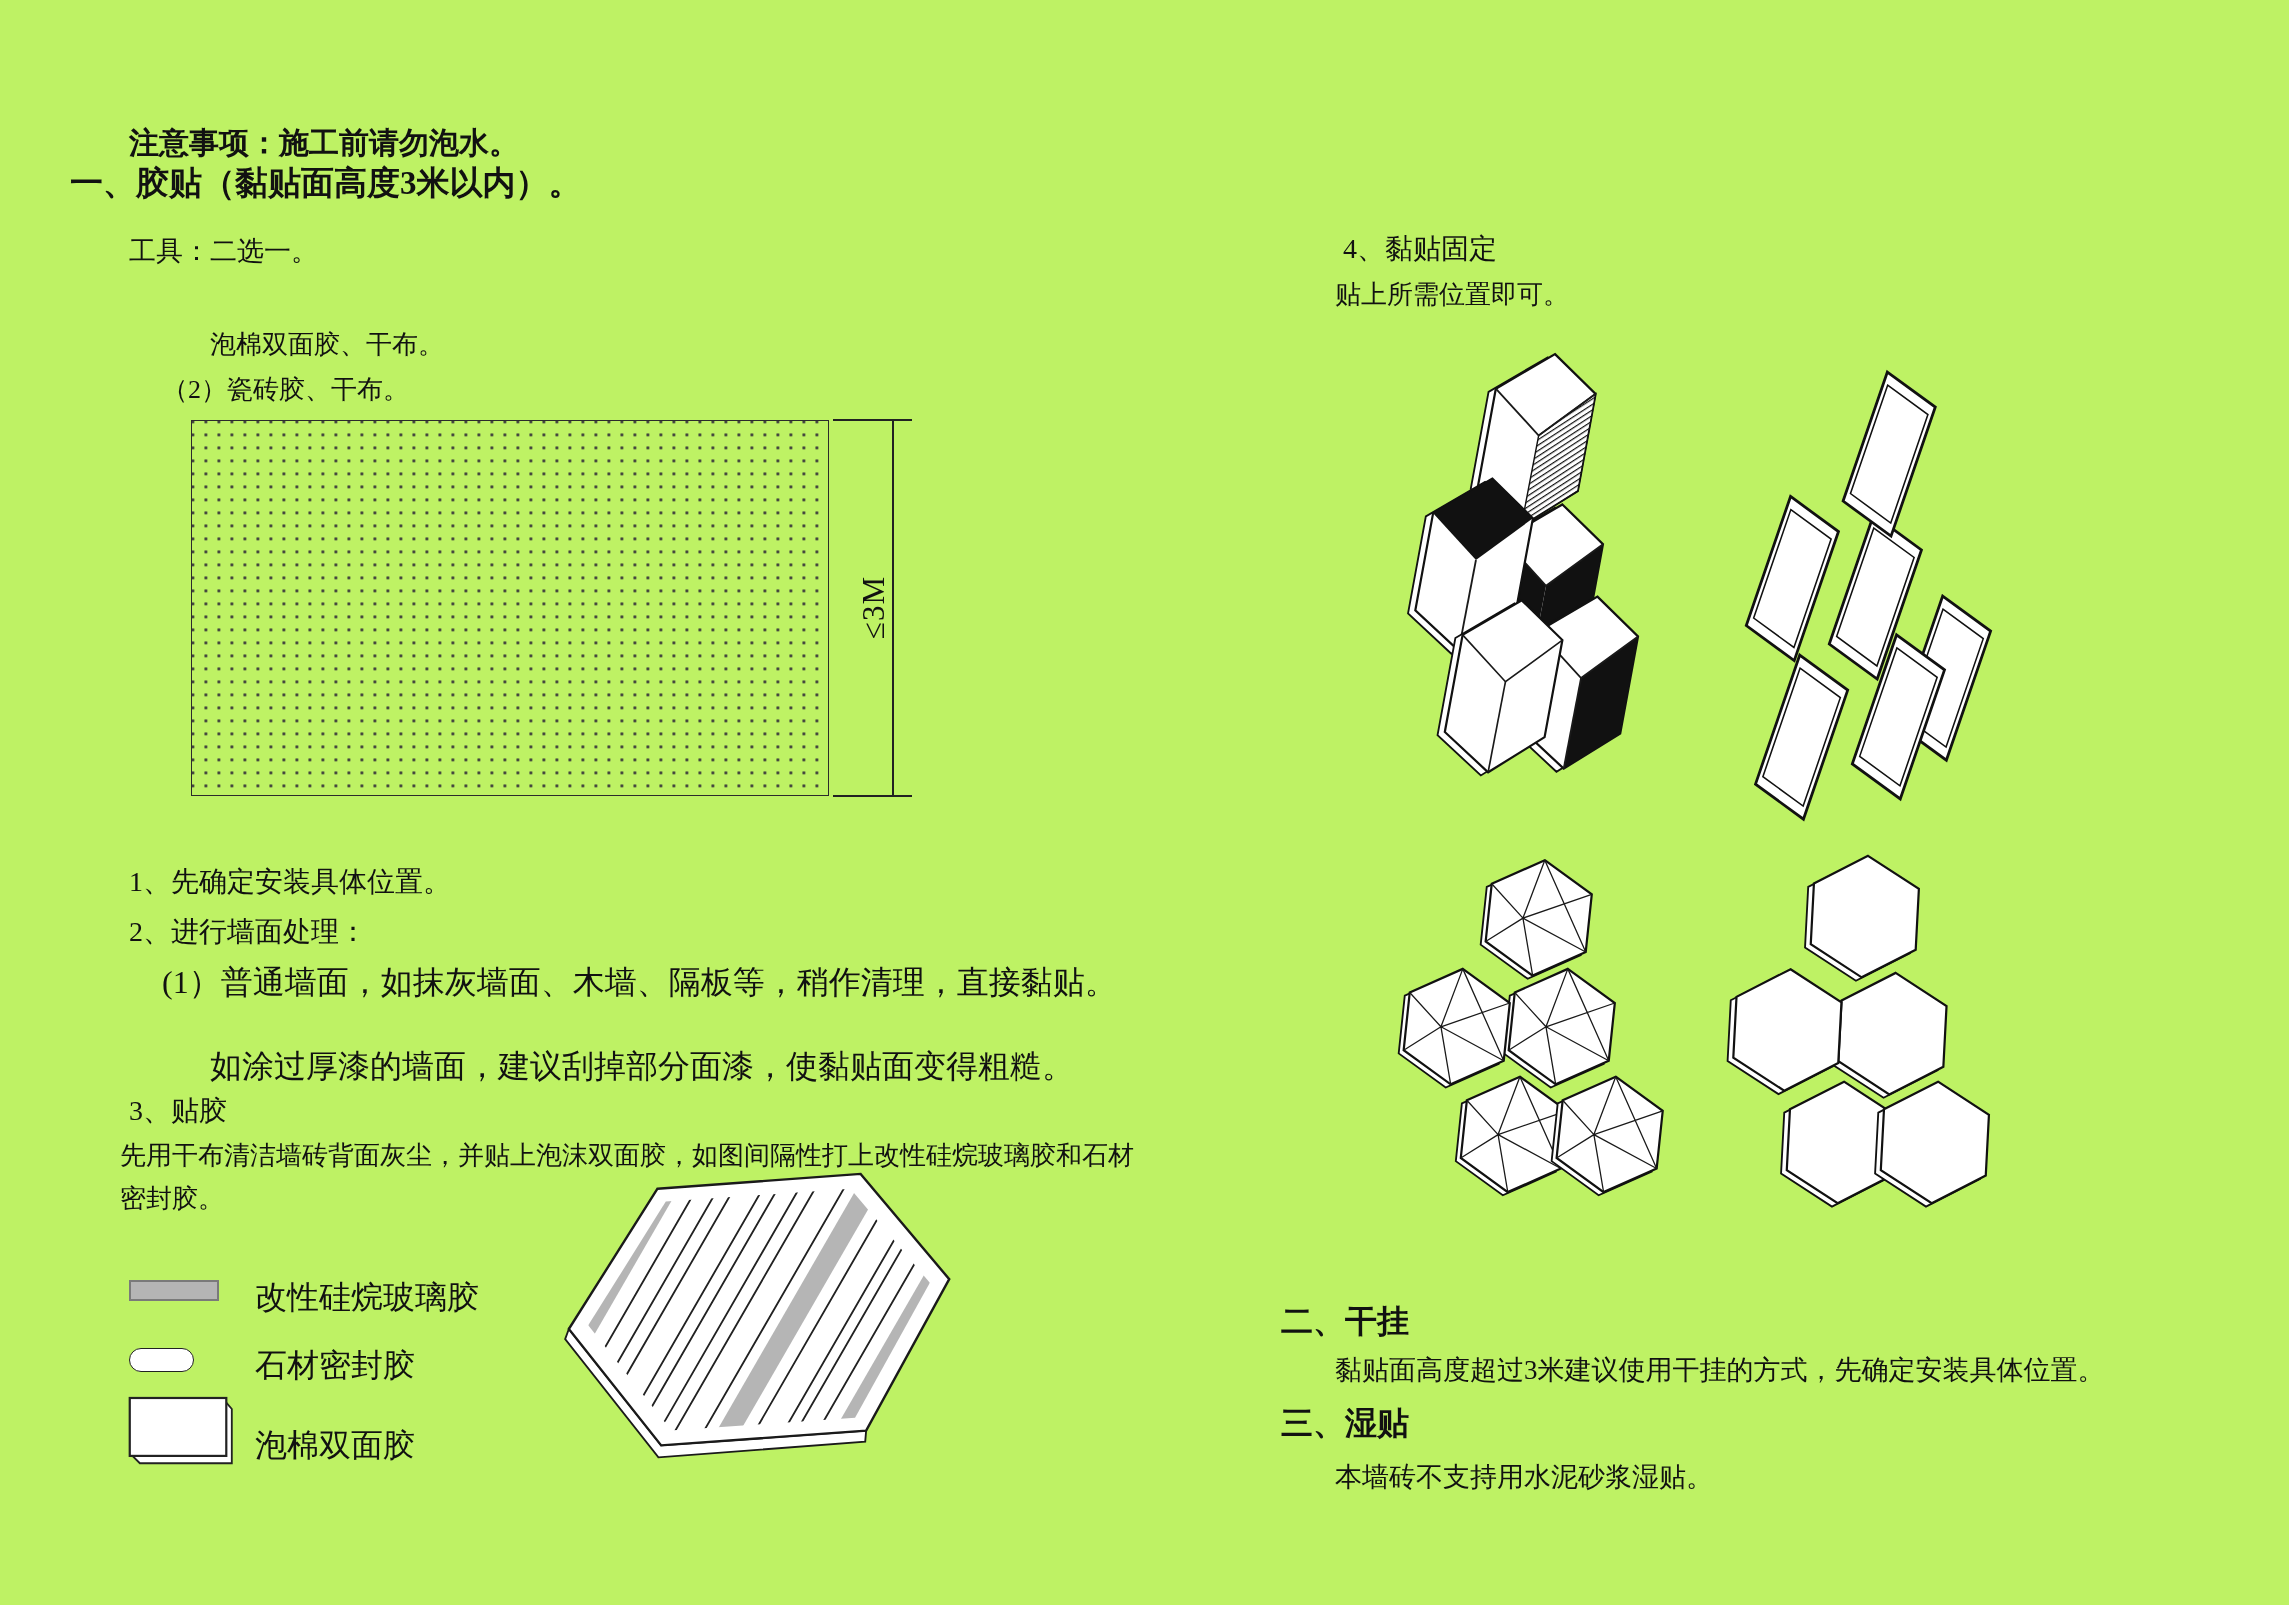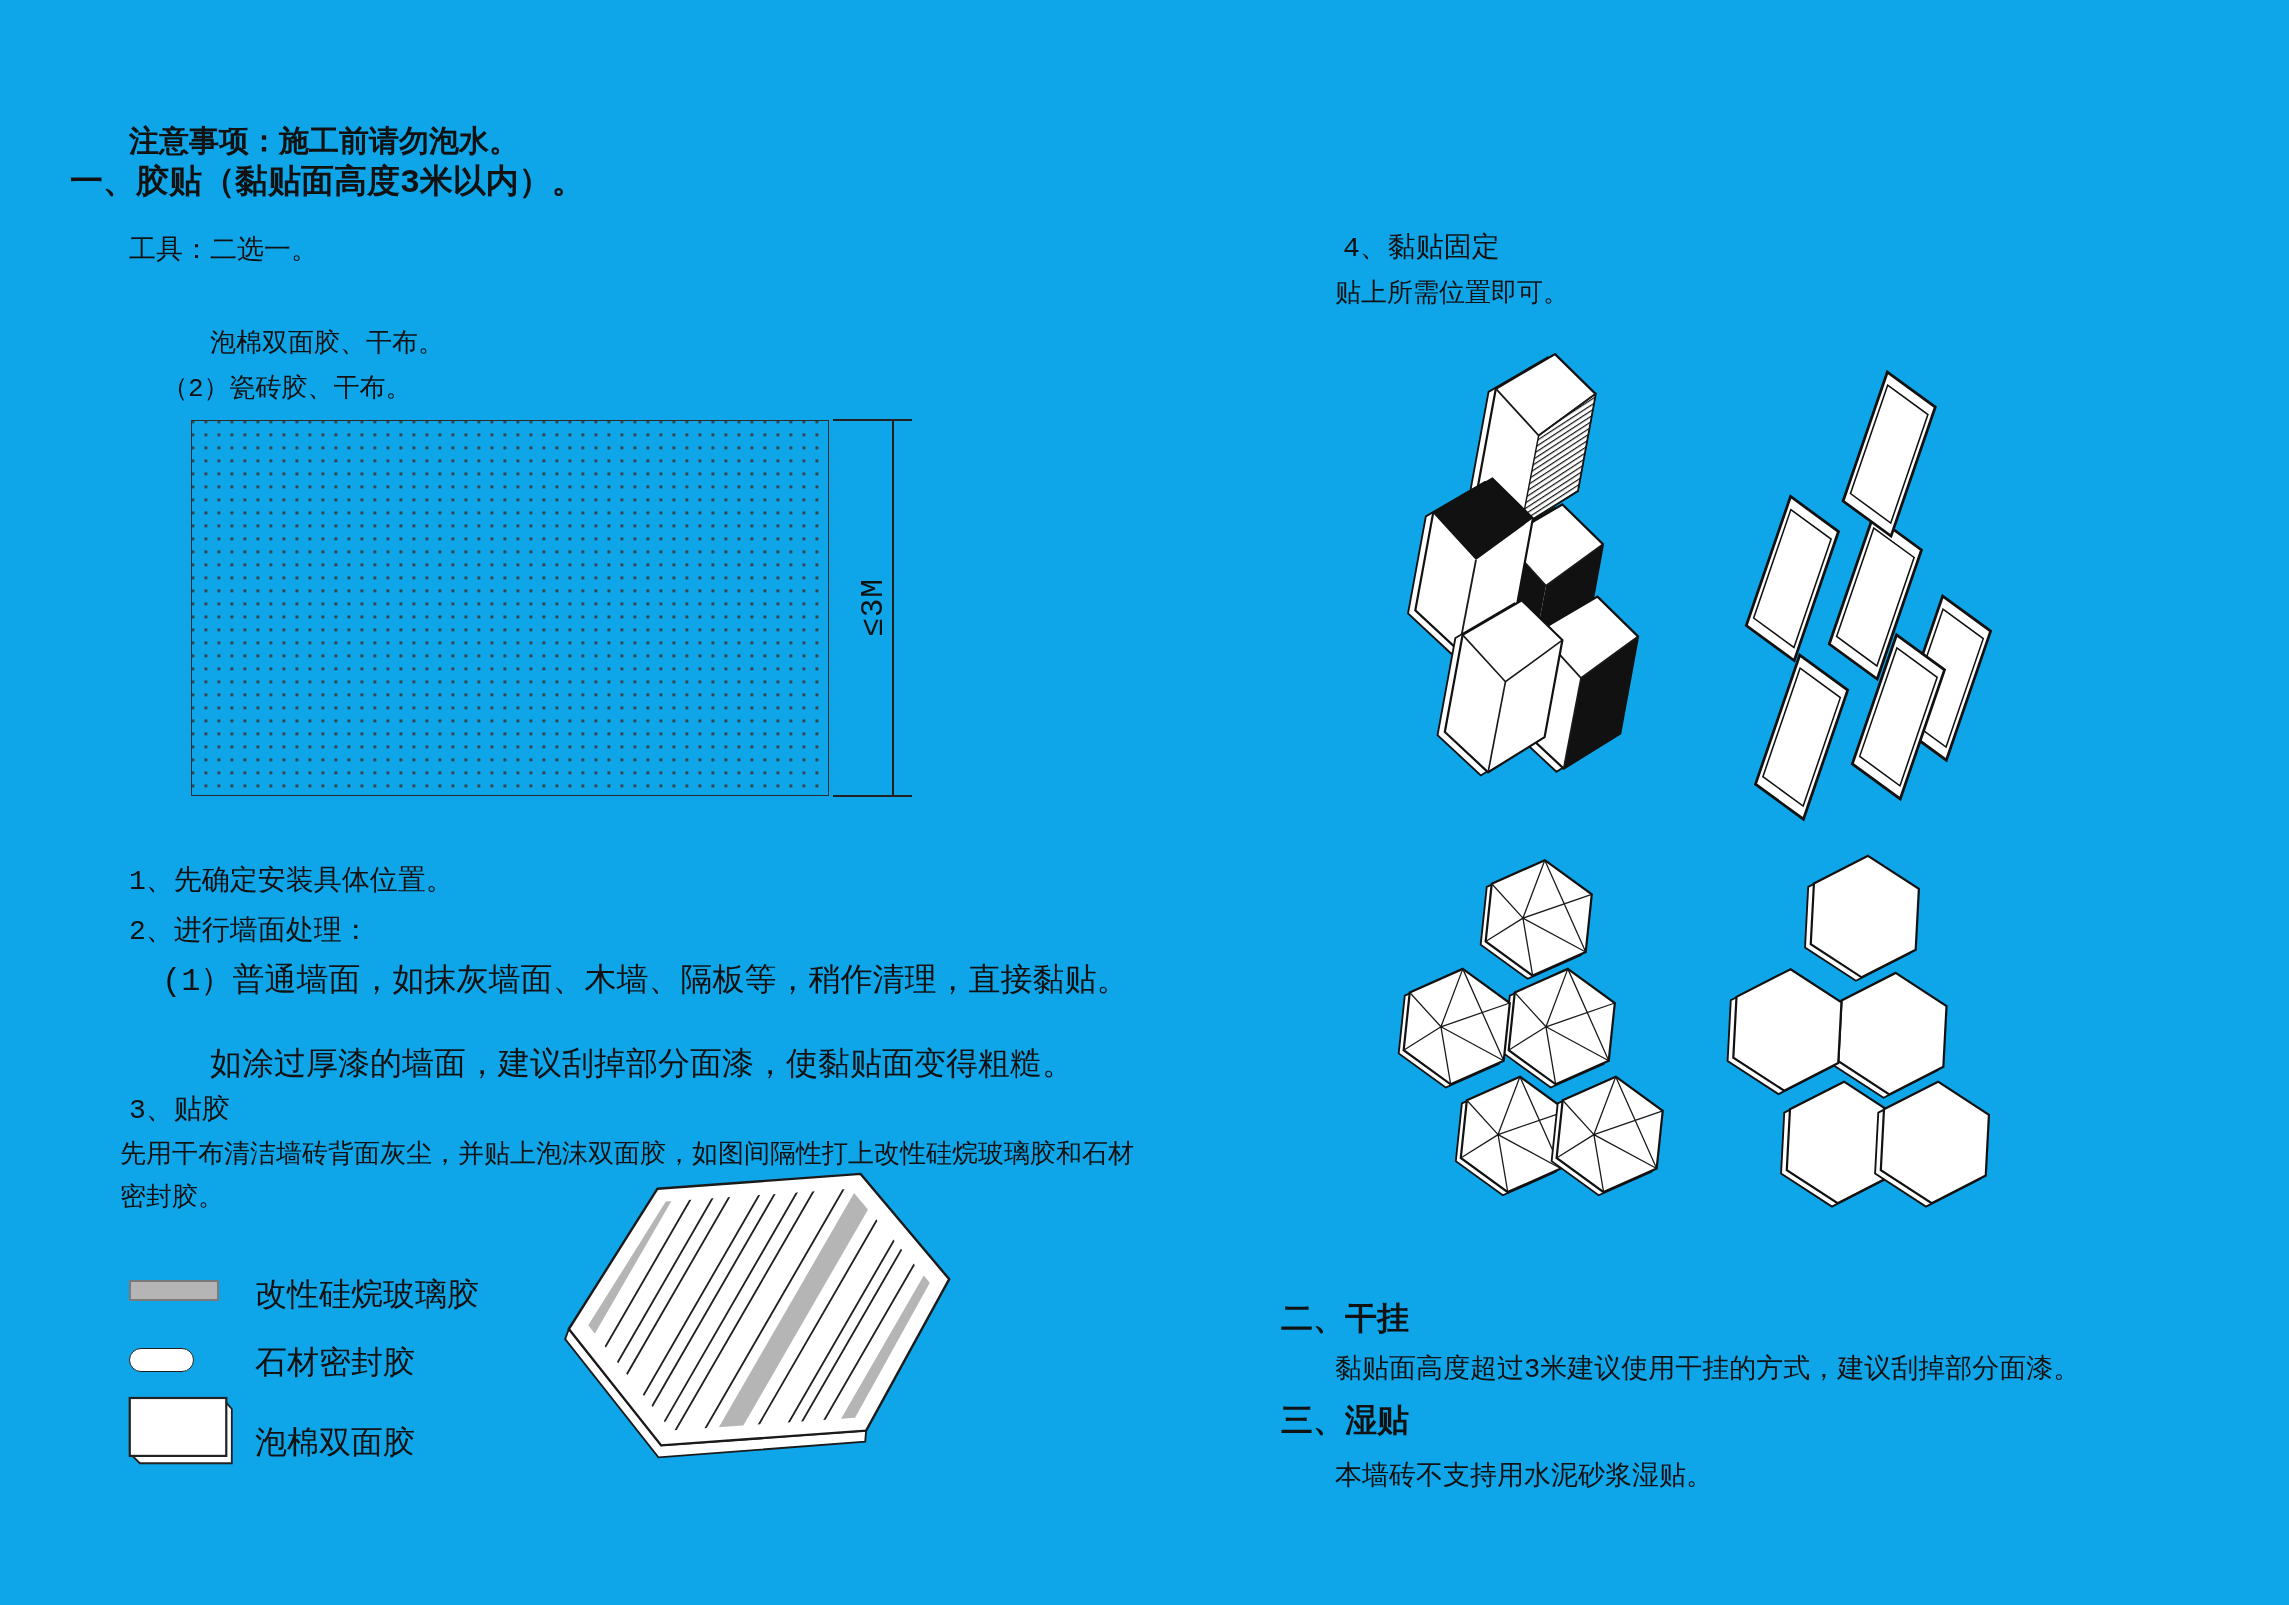--- a/index.html
+++ b/index.html
@@ -1,20 +1,20 @@
 <!DOCTYPE html>
 <html style="font-size:14.8px"><head>
 <meta charset="utf-8">
 <style>
   html,body{margin:0;padding:0;background:#e8e8e8;}
   .page{
     position:relative;
     width:2290px;height:1606px;
-    background:#0ea5e9;
-    font-family:Liberation Mono, monospace;
+    background:#bef264;
+    font-family:Liberation Serif, serif;
     color:#111;
     overflow:hidden;
   }
   .t{position:absolute;white-space:nowrap;line-height:1.15;}
   .bold{font-weight:700;}
   .fs36{font-size:33px;}
   .fs33{font-size:30px;}
   .fs35{font-size:32px;}
   .fs30{font-size:28px;}
   .fs29{font-size:27px;}
@@ -107,21 +107,21 @@
         <rect x="101" y="-165" width="20" height="330" rx="10" fill="#fff" stroke="#222" stroke-width="2"></rect>
         <rect x="136" y="-175" width="22" height="350" fill="#b5b5b5"></rect>
       </g>
     </g>
   </svg>
 
   <div class="t fs30" style="left:1343px;top:233px;">4、黏贴固定</div>
   <div class="t fs28" style="left:1335px;top:280px;">贴上所需位置即可。</div>
 
   <div class="t bold fs35" style="left:1281px;top:1303px;">二、干挂</div>
-  <div class="t fs29" style="left:1335px;top:1355px;">黏贴面高度超过3米建议使用干挂的方式，建议刮掉部分面漆。</div>
+  <div class="t fs29" style="left:1335px;top:1355px;">黏贴面高度超过3米建议使用干挂的方式，先确定安装具体位置。</div>
   <div class="t bold fs35" style="left:1281px;top:1405px;">三、湿贴</div>
   <div class="t fs29" style="left:1335px;top:1462px;">本墙砖不支持用水泥砂浆湿贴。</div>
 
   <svg style="left:1426px;top:343px;" width="217" height="438" viewBox="0 0 235 475">
     <defs>
       <pattern id="hatch" width="5" height="5" patternUnits="userSpaceOnUse" patternTransform="rotate(45)">
         <rect width="5" height="5" fill="#fff"></rect>
         <line x1="0" y1="0" x2="0" y2="5" stroke="#111" stroke-width="2.6"></line>
       </pattern>
     </defs>

